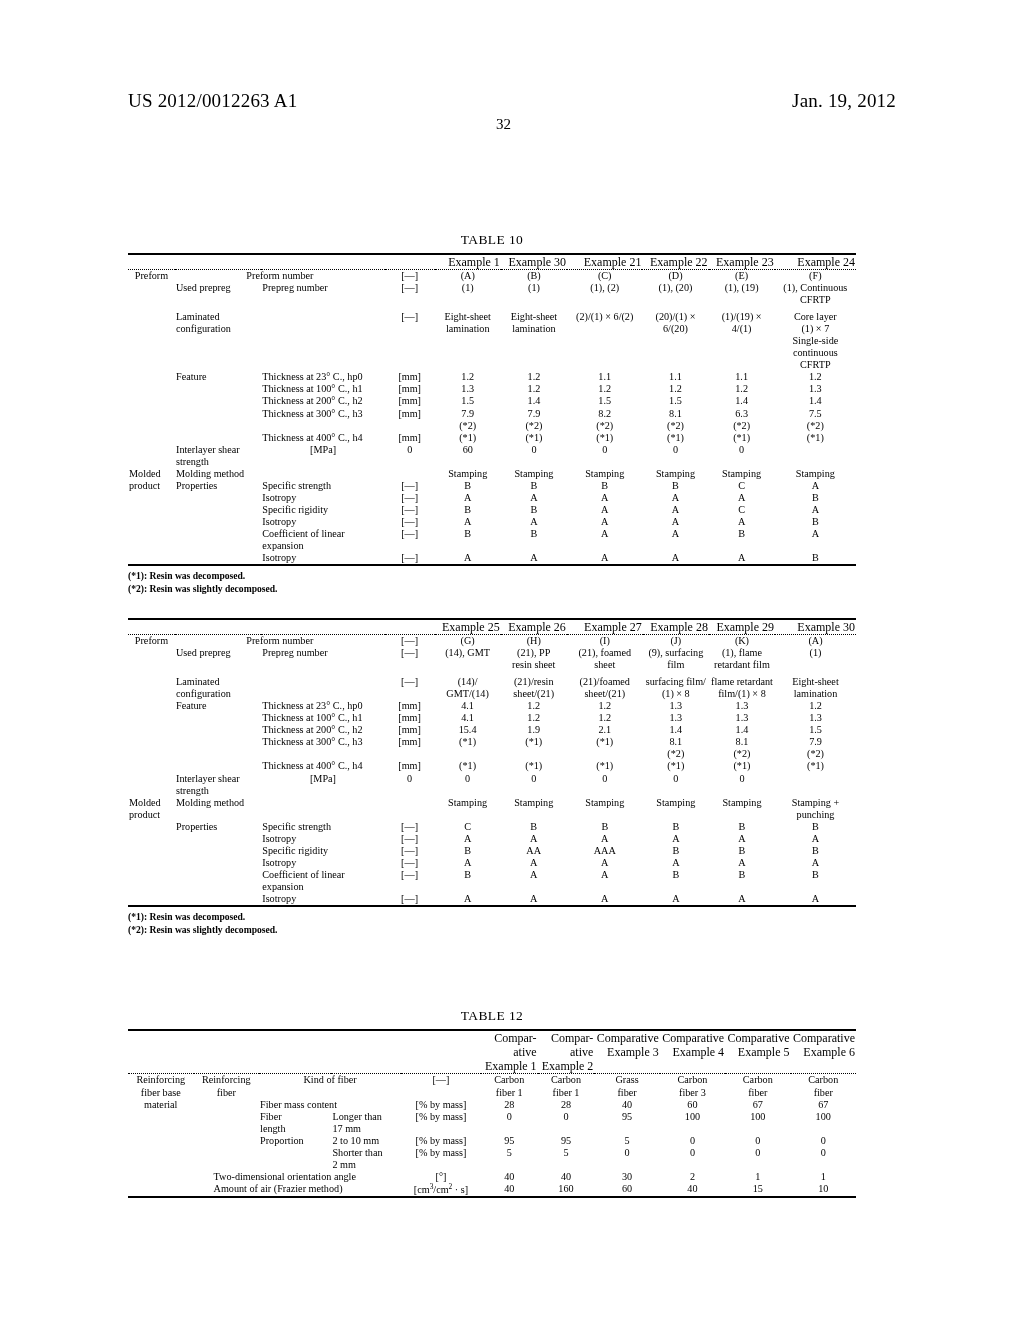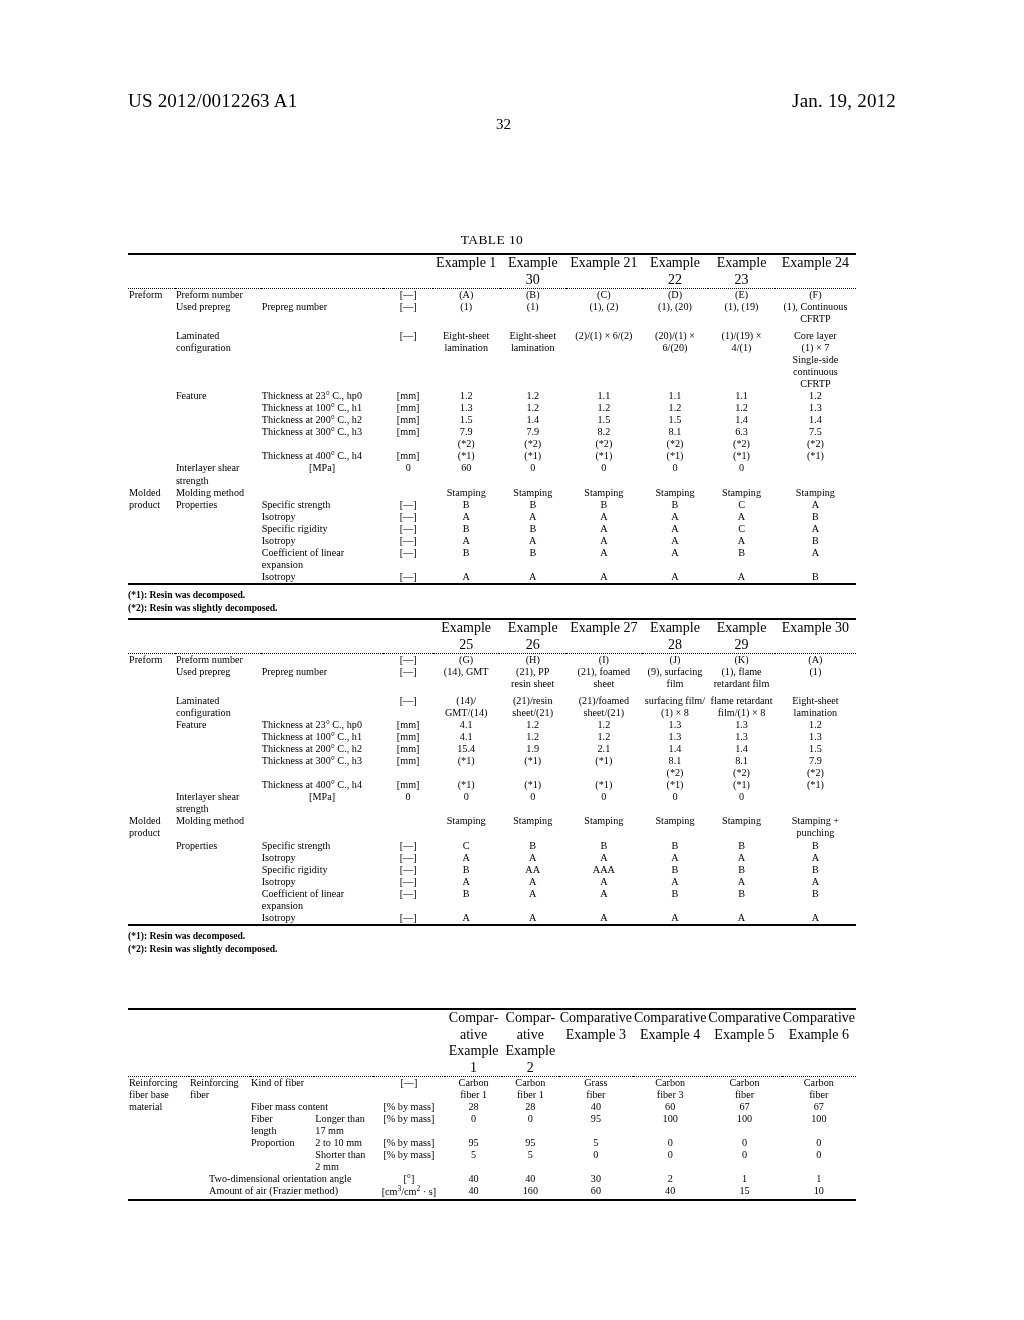--- a/index.html
+++ b/index.html
@@ -62,28 +62,28 @@
     border-collapse: collapse;
     font-size: 10.2px;
     line-height: 1.18;
   }
   table.pt td, table.pt th {
     padding: 0 1px;
     vertical-align: top;
     font-weight: normal;
   }
   tr.r-thick > td { border-top: 2.6px solid #000; }
-  tr.r-dot   > td { border-top: 1.5px dotted #000; }
+  tr.r-dot   > td { border-top: 1.5px dotted #000; text-align: center; }
 
   .hdrcell {
-    text-align: center;
+    text-align: right;
     vertical-align: bottom;
     padding-bottom: 2px;
     padding-top: 7px;
-    font-size: 14px;
+    font-size: 12px;
   }
   .lbl { text-align: left; white-space: pre-line; }
   .unit { text-align: center; white-space: nowrap; }
   .val  { text-align: center; white-space: pre-line; }
 
   .spacer-row td { height: 5px; line-height: 5px; font-size: 1px; }
 
   .footnotes {
     font-size: 9.6px;
     line-height: 1.38;
@@ -562,20 +562,21 @@
         </tbody>
     </table>
     <div class="bottomrule"></div>
     <div class="footnotes">
       <div>(*1): Resin was decomposed.</div>
       <div>(*2): Resin was slightly decomposed.</div>
     </div>
   </div>
 
   <div class="tblock" style="top:1008px;">
+    <div class="tcap">TABLE 12</div>
     <table class="pt">
       <colgroup>
         <col style="width:72px">
           <col style="width:72px">
           <col style="width:84px">
           <col style="width:86px">
           <col style="width:90px">
         <col style="width:62px">
           <col style="width:62px">
           <col style="width:66px">

